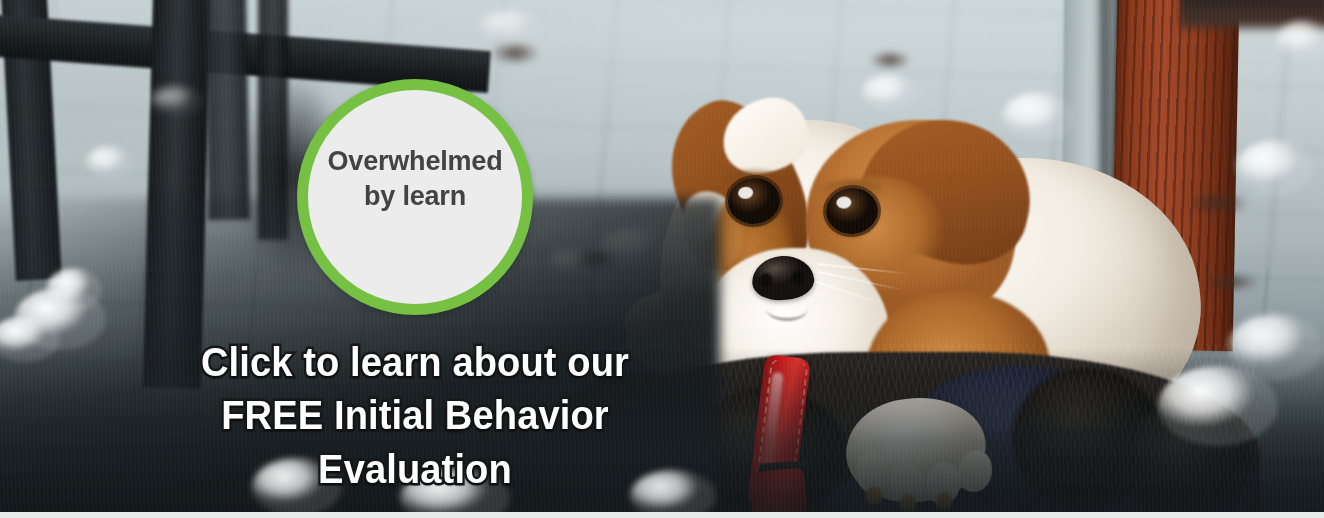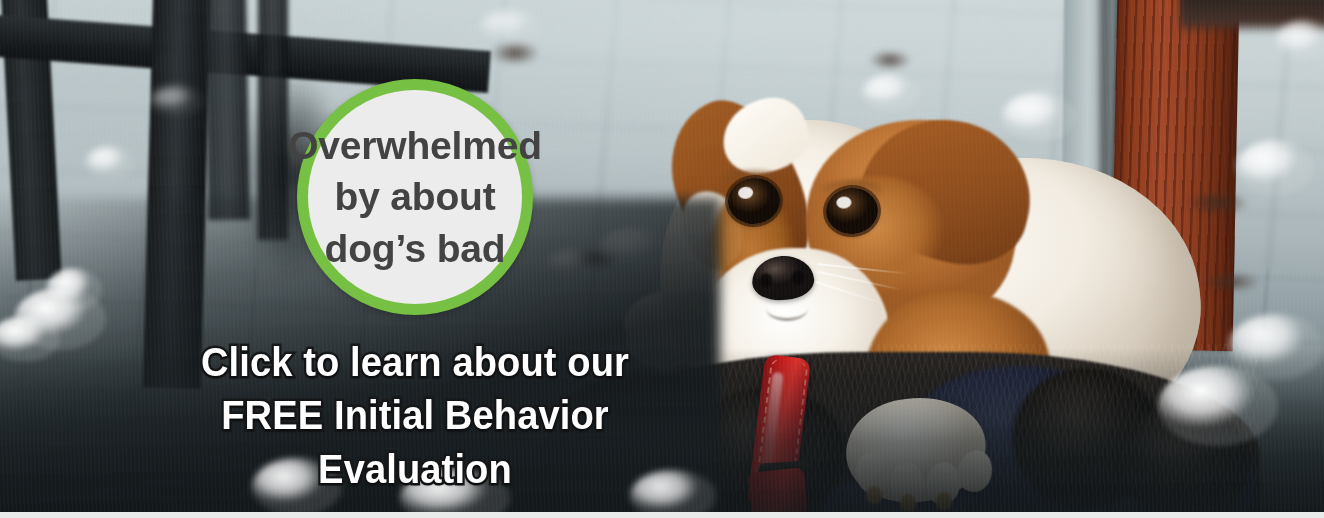--- a/index.html
+++ b/index.html
@@ -588,21 +588,21 @@
     box-sizing: border-box;
     display: flex;
     align-items: center;
     justify-content: center;
     box-shadow: 0 2px 6px rgba(0,0,0,.22);
   }
   .badge-text {
     color: #434343;
     font-family: "Liberation Sans", sans-serif;
     font-weight: bold;
-    font-size: 39px;
+    font-size: 27px;
     line-height: 1.32;
     text-align: center;
     letter-spacing: -.2px;
     padding: 0 8px;
   }
 
   
   .headline {
     position: absolute;
     left: 0; top: 336px;
@@ -738,22 +738,22 @@
     <div class="fluff f10"></div>
     <div class="fluff f11"></div>
 
     <div class="photo-grain"></div>
     <div class="bottom-strip"></div>
   </div>
 
   <div class="badge">
     <div class="badge-text">
       <span>Overwhelmed</span><br>
-      <span>by about</span><br>
-      <span>dog’s bad</span><br>
+      <span>by learn</span><br>
+      <br>
     </div>
   </div>
 
   <div class="headline">
     <span class="ln">Click to learn about our</span>
     <span class="ln">FREE Initial Behavior</span>
     <span class="ln">Evaluation</span>
   </div>
 
 </div>

